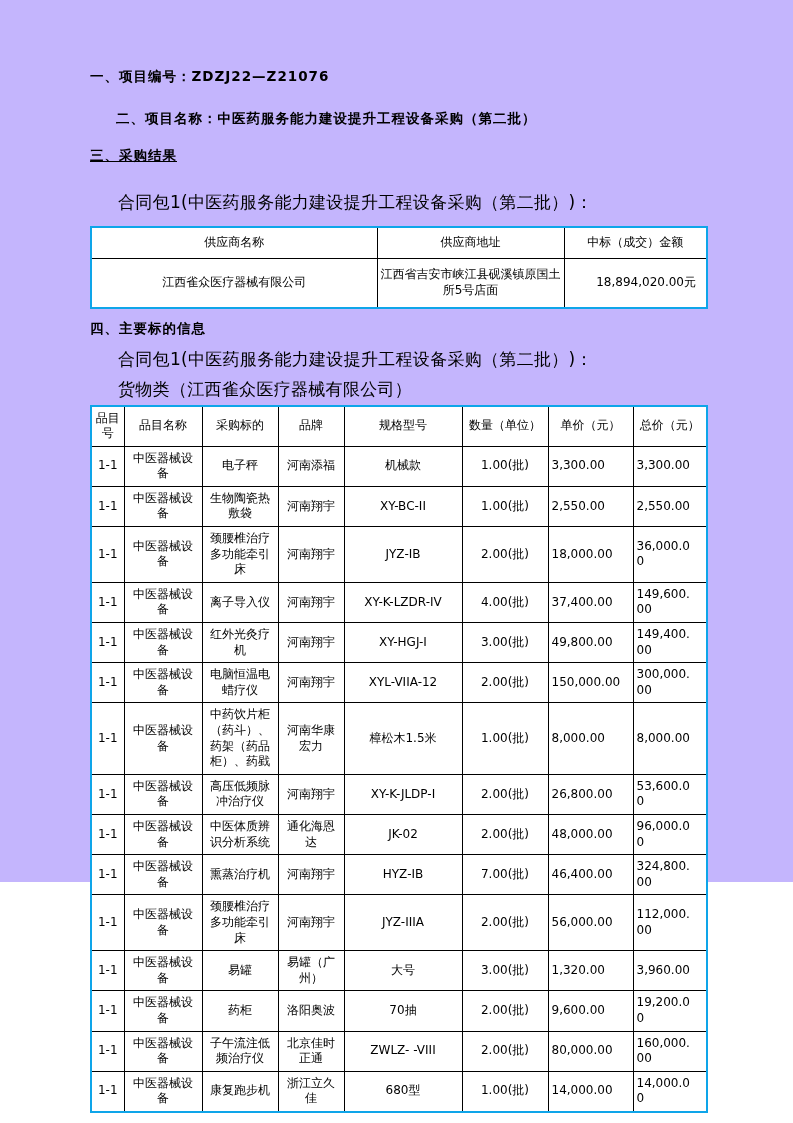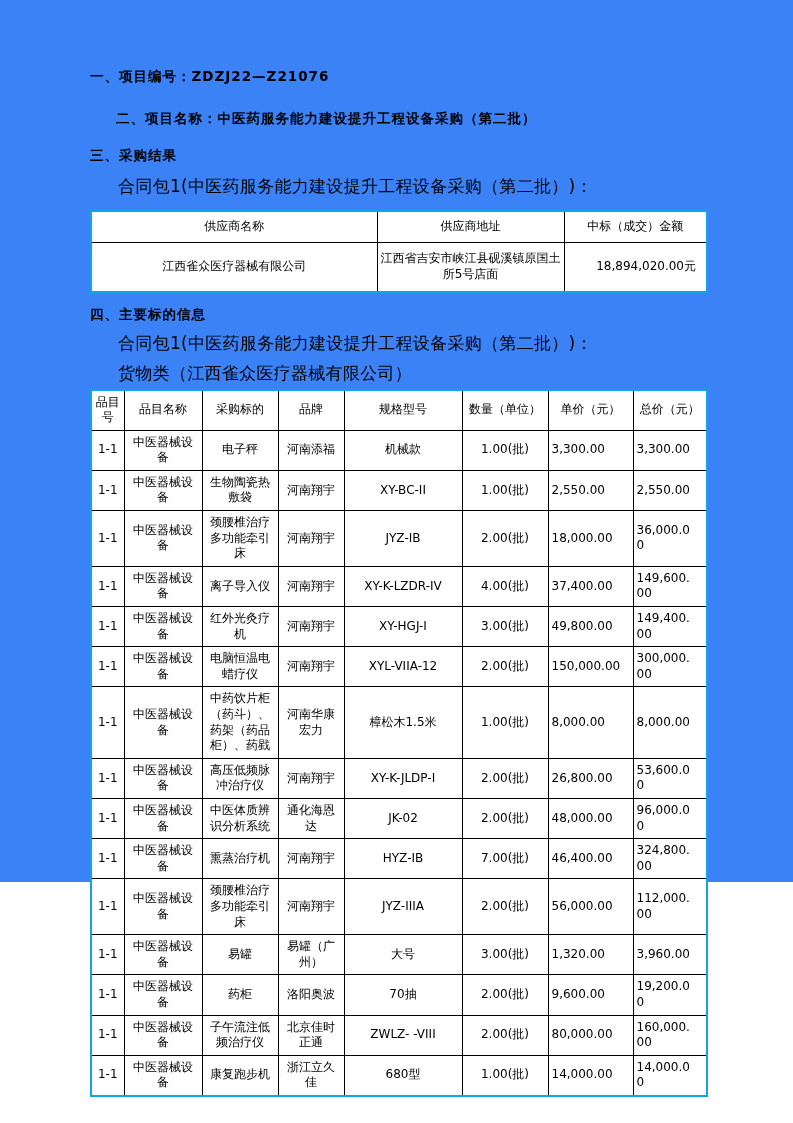--- a/index.html
+++ b/index.html
@@ -12,41 +12,41 @@
     height: 1123px;
     font-family: "DejaVu Sans", "Liberation Sans", sans-serif;
     color: #000000;
     overflow: hidden;
   }
   .page {
     box-sizing: border-box;
     width: 793px;
     height: 882px;
     padding: 68px 65px 0 90px;
-    background: #3b82f6;
+    background: #c4b5fd;
   }
   .heading {
     font-size: 13.5px;
     font-weight: 700;
     letter-spacing: 1px;
     line-height: 1.2;
     margin: 0;
   }
   .sub-line {
     font-size: 17px;
     font-weight: 400;
     line-height: 1.25;
     margin: 0 0 0 28px;
     letter-spacing: 0.3px;
   }
   .mb26 { margin-bottom: 26px; }
   .mb21 { margin-bottom: 21px; margin-left: 26px; }
   .mb13 { margin-bottom: 13px; }
-  .mb12 { margin-bottom: 12px; }
-  .mb11 { margin-bottom: 11px; }
+  .mb12 { margin-bottom: 28px; text-decoration: underline; }
+  .mb11 { margin-bottom: 11px; font-family: Liberation Mono, monospace; }
   .mb9  { margin-bottom: 9px; }
   .mb10 { margin-bottom: 4px; }
 
   table {
     border-collapse: collapse;
     border: 2px solid #0ea5e9;
     table-layout: fixed;
     width: 616px;
     font-size: 12px;
     background: #ffffff;

